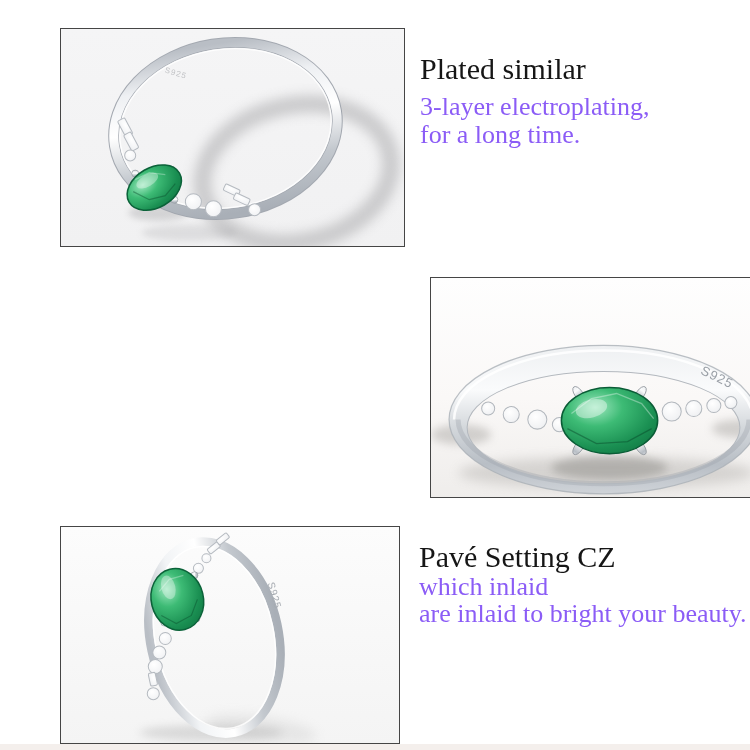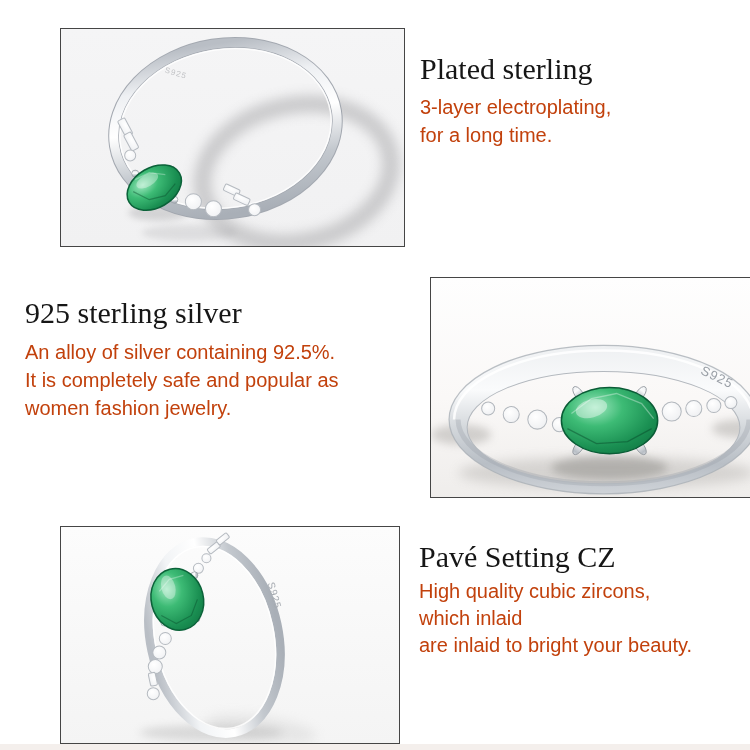--- a/index.html
+++ b/index.html
@@ -6,25 +6,25 @@
   .canvas{position:relative;width:750px;height:750px;background:#ffffff;overflow:hidden;
           font-family:"Liberation Serif",serif;}
   .photo{position:absolute;border:1.5px solid #454545;box-sizing:border-box;overflow:hidden;}
   .photo svg{display:block;width:100%;height:100%;}
   #photo1{left:20px;top:12px;width:345px;height:219px;background:linear-gradient(180deg,#f5f5f6 0%,#f1f1f2 100%);}
   #photo2{left:390px;top:261px;width:339px;height:221px;background:linear-gradient(180deg,#fefefe 0%,#faf8f7 55%,#efedeb 100%);}
   #photo3{left:20px;top:510px;width:340px;height:218px;background:linear-gradient(180deg,#fcfcfc 0%,#f4f4f4 100%);}
   .feature{position:absolute;}
   .feature h2{margin:0;font-family:"Liberation Serif",serif;font-weight:400;
               font-size:30px;line-height:33px;color:#161616;white-space:nowrap;}
-  .feature .line{margin:0;font-family:Liberation Sans, sans-serif;font-weight:400;
-                 font-size:20px;line-height:28px;color:#c2410c;white-space:nowrap;}
+  .feature .line{margin:0;font-family:Liberation Serif, serif;font-weight:400;
+                 font-size:26px;line-height:28px;color:#8b5cf6;white-space:nowrap;}
   #feature1{left:420px;top:52px;}  #feature1 h2{margin-bottom:8px;}
   #feature2{left:25px;top:296px;}  #feature2 h2{margin-bottom:9px;}
-  #feature3{left:419px;top:540px;} #feature3 h2{margin-bottom:5px;}
+  #feature3{left:419px;top:540px;} #feature3 h2{margin-bottom:0;}
   #feature3 .line{line-height:27px;}
   .footer-strip{position:absolute;left:0;top:744px;width:750px;height:6px;background:#f4efec;}
   .engrave{font-family:"Liberation Sans",sans-serif;letter-spacing:1px;}
 </style>
 </head>
 <body>
 
 <div class="canvas">
 
   <figure class="photo" id="photo1">
@@ -88,31 +88,25 @@
         <circle cx="113" cy="170" r="3.5" fill="url(#s1-silver)" stroke="#969da4" stroke-width="0.7"></circle>
         <ellipse cx="93" cy="158" rx="29" ry="20" fill="url(#s1-gem)" stroke="#0b6239" stroke-width="1.5" transform="rotate(-30 93 158)"></ellipse>
         <ellipse cx="86" cy="151" rx="12" ry="6" fill="#ffffff" opacity="0.35" transform="rotate(-30 86 151)"></ellipse>
         <path d="M72,162 L88,170 L104,166 L114,154" stroke="rgba(7,70,40,0.4)" stroke-width="1.2" fill="none"></path>
         <path d="M74,150 L88,143 L104,145" stroke="rgba(255,255,255,0.3)" stroke-width="1.2" fill="none"></path>
       </g>
     </svg>
   </figure>
 
   <section class="feature" id="feature1">
-    <h2>Plated sterling</h2>
+    <h2>Plated similar</h2>
     <p class="line">3-layer electroplating,</p>
     <p class="line">for a long time.</p>
   </section>
 
-  <section class="feature" id="feature2">
-    <h2>925 sterling silver</h2>
-    <p class="line">An alloy of silver containing 92.5%.</p>
-    <p class="line">It is completely safe and popular as</p>
-    <p class="line">women fashion jewelry.</p>
-  </section>
 
   <figure class="photo" id="photo2">
     <svg viewBox="0 0 336 218">
       <defs>
         <linearGradient id="s2-silver" x1="0" y1="0" x2="0" y2="1">
           <stop offset="0" stop-color="#eef0f2"></stop>
             <stop offset="0.3" stop-color="#fafbfc"></stop>
           <stop offset="0.55" stop-color="#d4d8dc"></stop>
             <stop offset="0.8" stop-color="#b8bec5"></stop>
           <stop offset="1" stop-color="#cfd3d8"></stop>
@@ -239,19 +233,18 @@
         <ellipse cx="116" cy="72" rx="26" ry="31" fill="url(#s3-gem)" stroke="#0b6239" stroke-width="1.5" transform="rotate(-14 116 72)"></ellipse>
         <ellipse cx="107" cy="60" rx="7" ry="12" fill="#ffffff" opacity="0.35" transform="rotate(-14 107 60)"></ellipse>
         <path d="M100,88 L115,96 L130,88 L136,72" stroke="rgba(7,70,40,0.4)" stroke-width="1.2" fill="none"></path>
         <path d="M98,64 L108,52 L122,48" stroke="rgba(255,255,255,0.3)" stroke-width="1.2" fill="none"></path>
       </g>
     </svg>
   </figure>
 
   <section class="feature" id="feature3">
     <h2>Pavé Setting CZ</h2>
-    <p class="line">High quality cubic zircons,</p>
     <p class="line">which inlaid</p>
     <p class="line">are inlaid to bright your beauty.</p>
   </section>
 
   <div class="footer-strip"></div>
 </div>
 
 </body></html>

